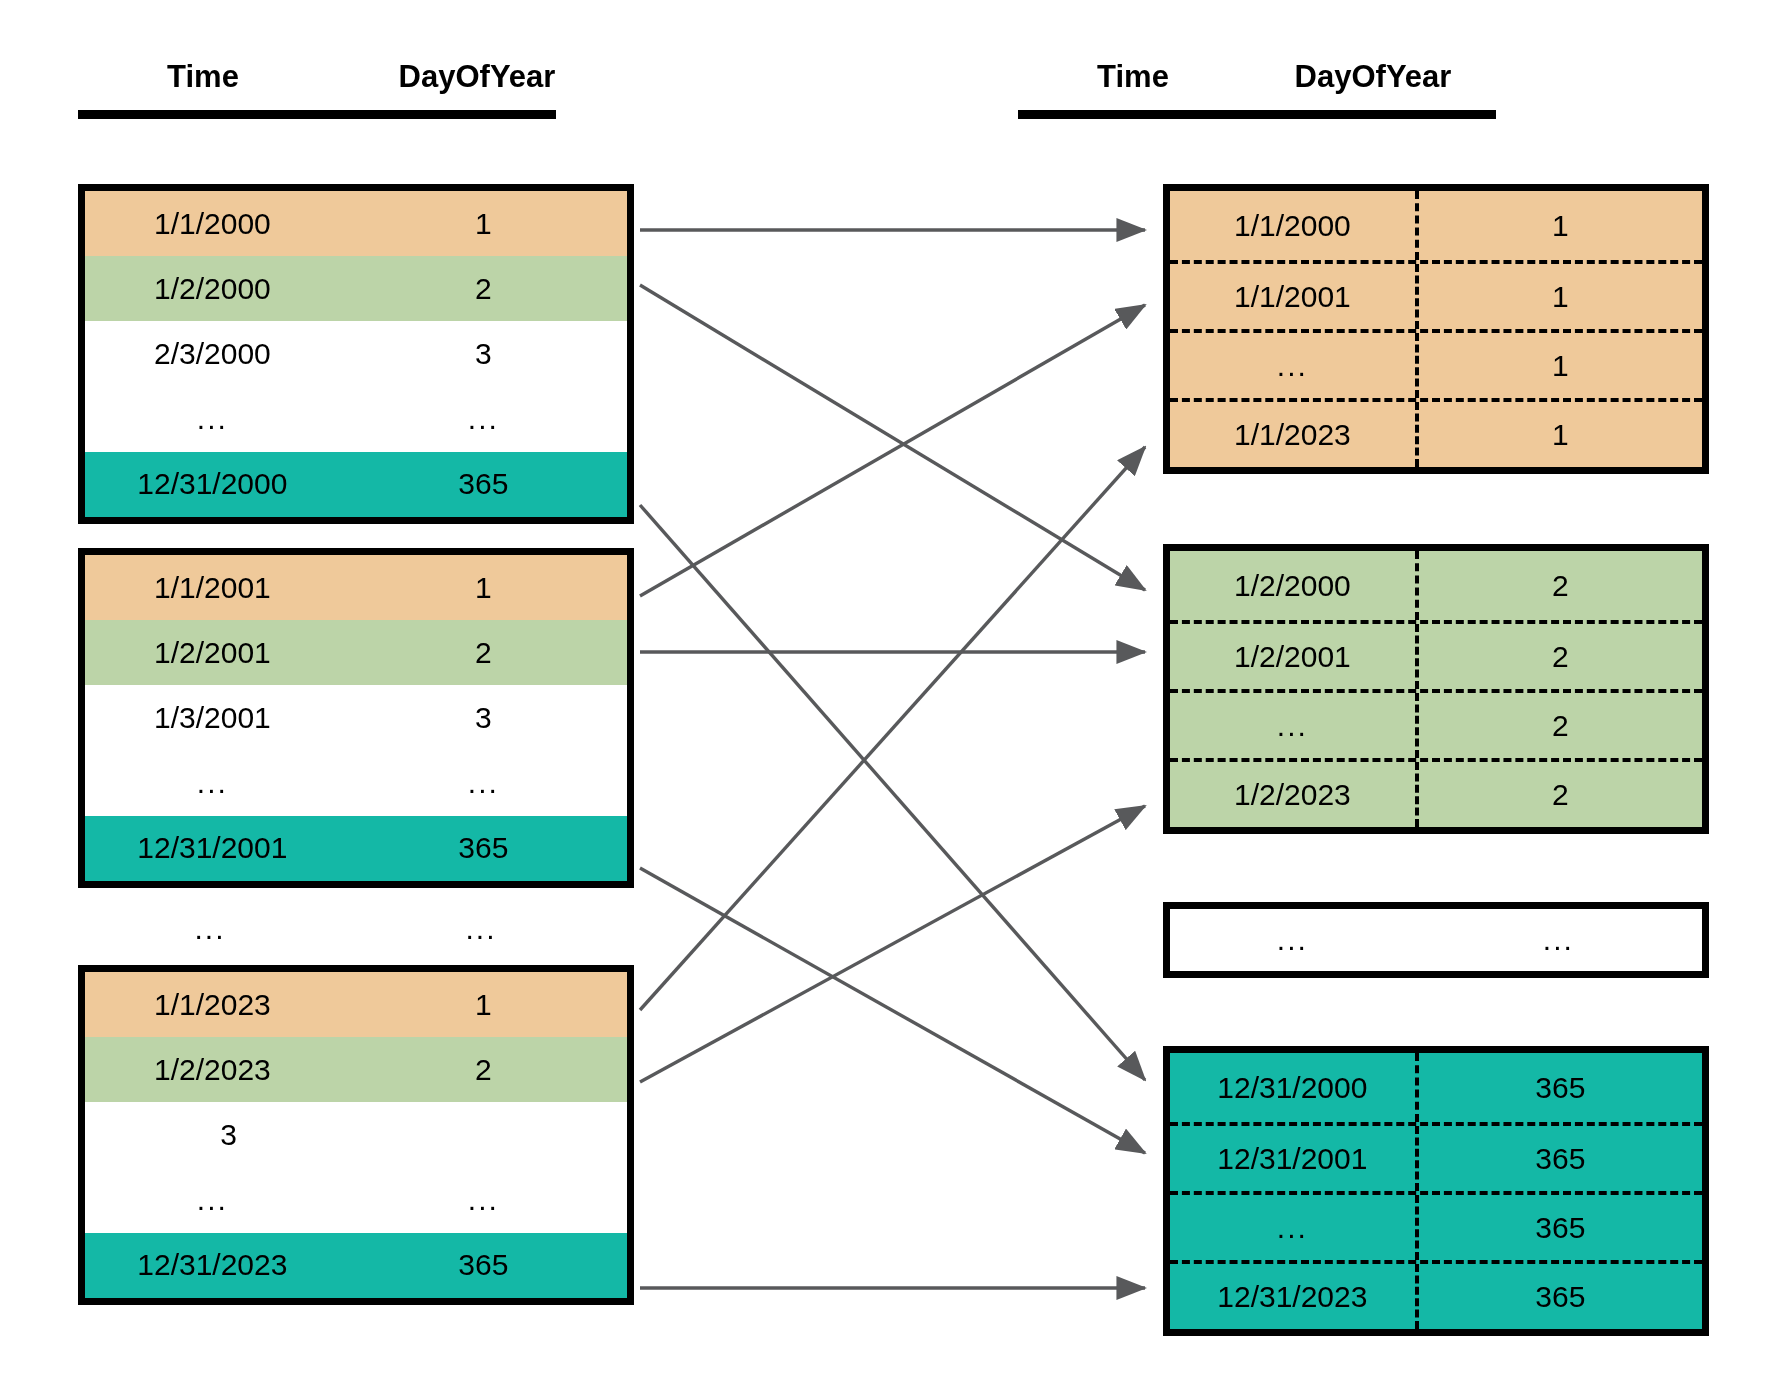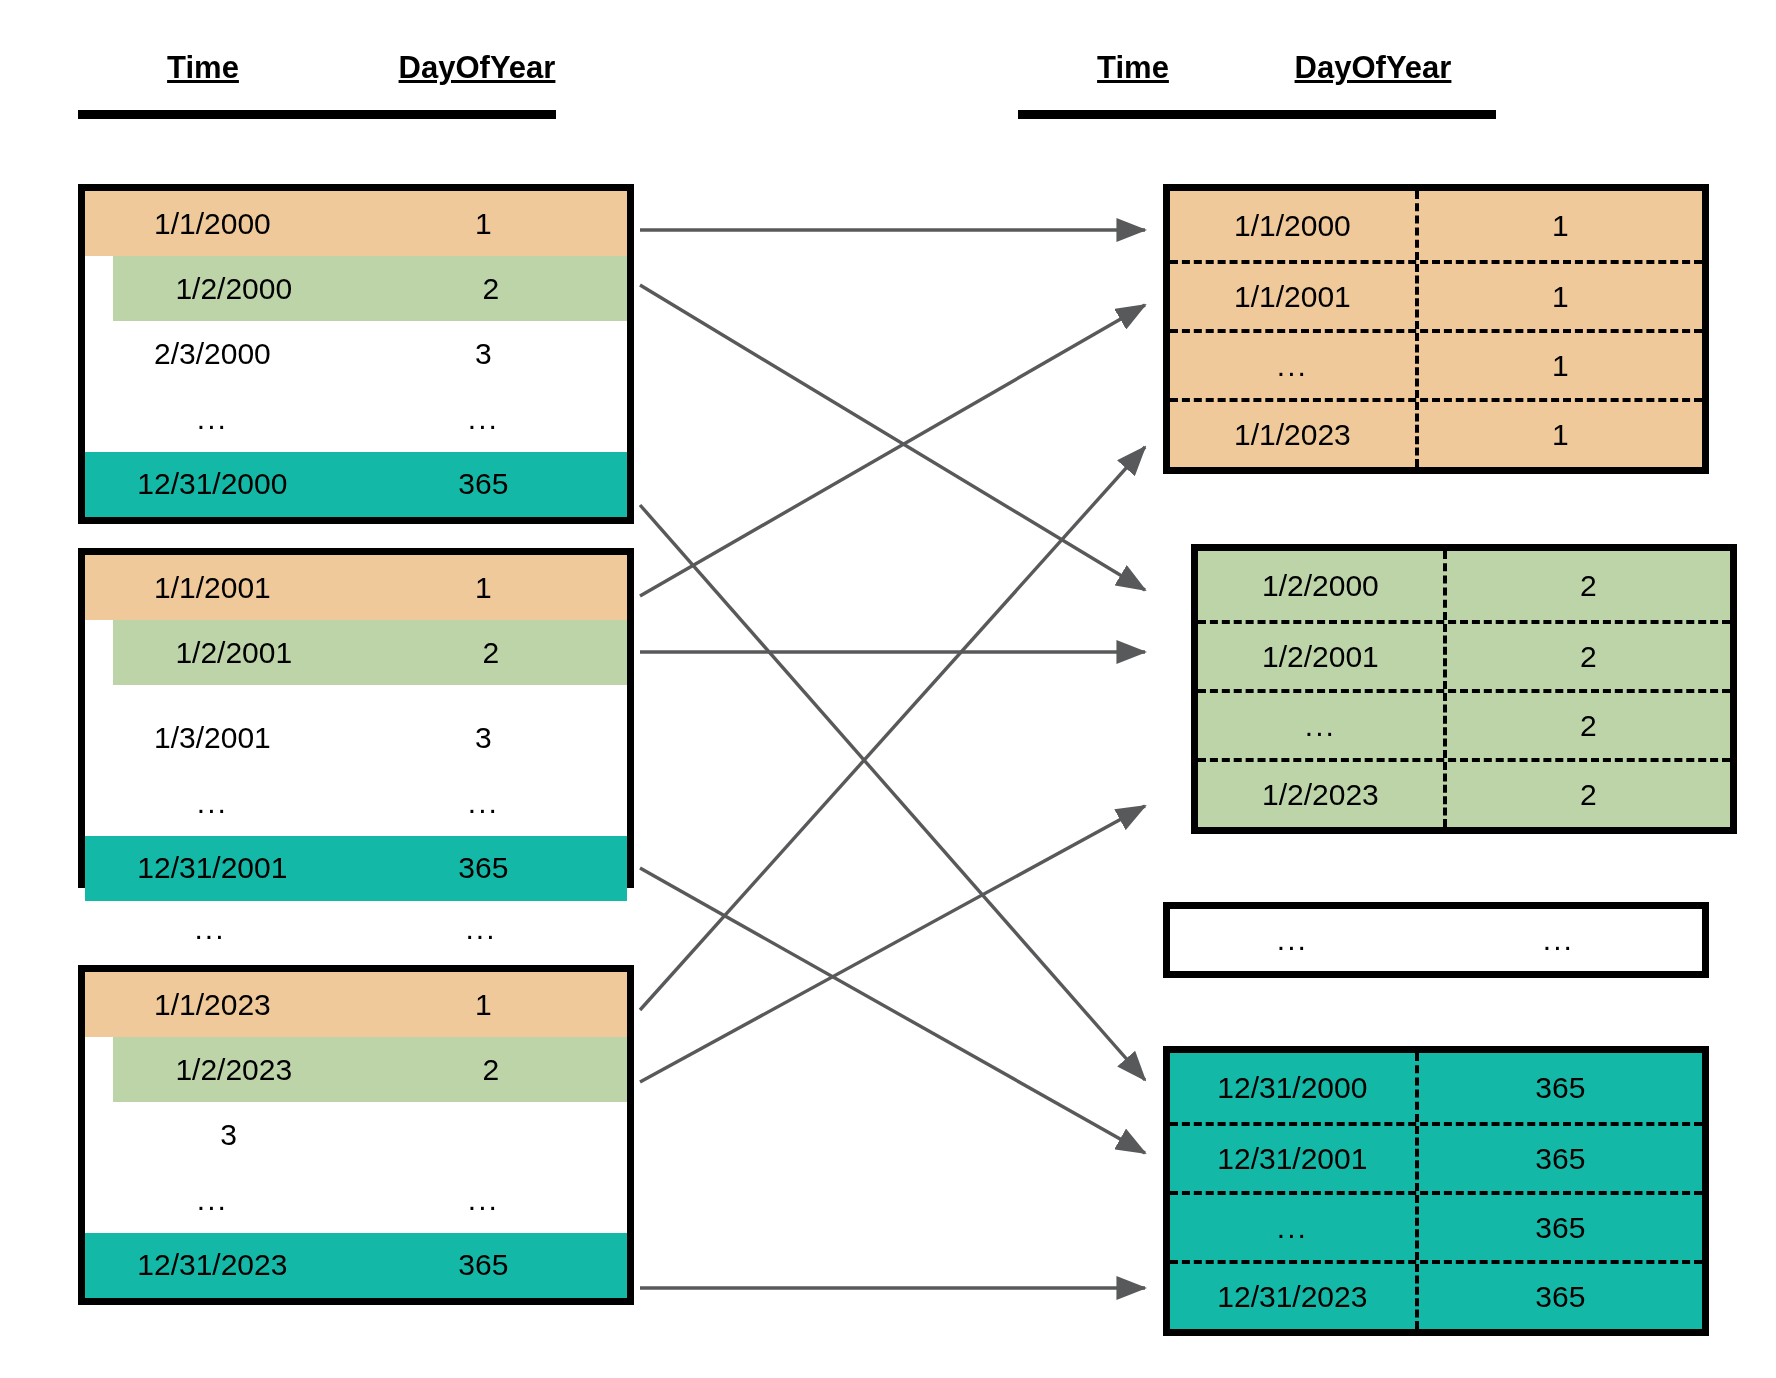--- a/index.html
+++ b/index.html
@@ -16,23 +16,22 @@
     width: 1776px;
     height: 1378px;
     background: #ffffff;
     overflow: hidden;
   }
 
   
   .hdr-group { position: absolute; }
   .hdr-row {
     display: flex;
-    align-items: flex-start;
+    align-items: center;
     height: 48px;
-    text-decoration: underline;
   }
   .hdr-cell {
     font-size: 31px;
     font-weight: bold;
     color: #000;
     text-align: center;
     line-height: 1;
   }
   .hdr-rule {
     background: #000;
@@ -60,21 +59,21 @@
     line-height: 1;
     display: flex;
     align-items: center;
     justify-content: center;
     height: 100%;
   }
   .tcell.dots { letter-spacing: 2px; }
 
   
   .fill-orange { background: #EFC99A; }
-  .fill-green  { background: #BCD4A8; margin-left: 28px; }
+  .fill-green  { background: #BCD4A8; }
   .fill-blue   { background: #14b8a6; }
   .fill-white  { background: #ffffff; }
 
   
   .dash-top { border-top: 4px dashed #000; }
   .dash-left { border-left: 4px dashed #000; }
 
   
   .free-row {
     position: absolute;
@@ -143,21 +142,21 @@
 
   <div class="tbl" id="lt1" style="left:78px; top:548px; width:556px; height:340px;">
       <div class="trow fill-orange" style="height: 20%;">
         <div class="tcell" style="width: 47%;">1/1/2001</div>
         <div class="tcell" style="width: 53%;">1</div>
       </div>
       <div class="trow fill-green" style="height: 20%;">
         <div class="tcell" style="width: 47%;">1/2/2001</div>
         <div class="tcell" style="width: 53%;">2</div>
       </div>
-      <div class="trow fill-white" style="height: 20%; margin-top: 20px;">
+      <div class="trow fill-white" style="height: 20%;">
         <div class="tcell" style="width: 47%;">1/3/2001</div>
         <div class="tcell" style="width: 53%;">3</div>
       </div>
       <div class="trow fill-white" style="height: 20%;">
         <div class="tcell dots" style="width: 47%;">...</div>
         <div class="tcell dots" style="width: 53%;">...</div>
       </div>
       <div class="trow fill-blue" style="height: 20%;">
         <div class="tcell" style="width: 47%;">12/31/2001</div>
         <div class="tcell" style="width: 53%;">365</div>

